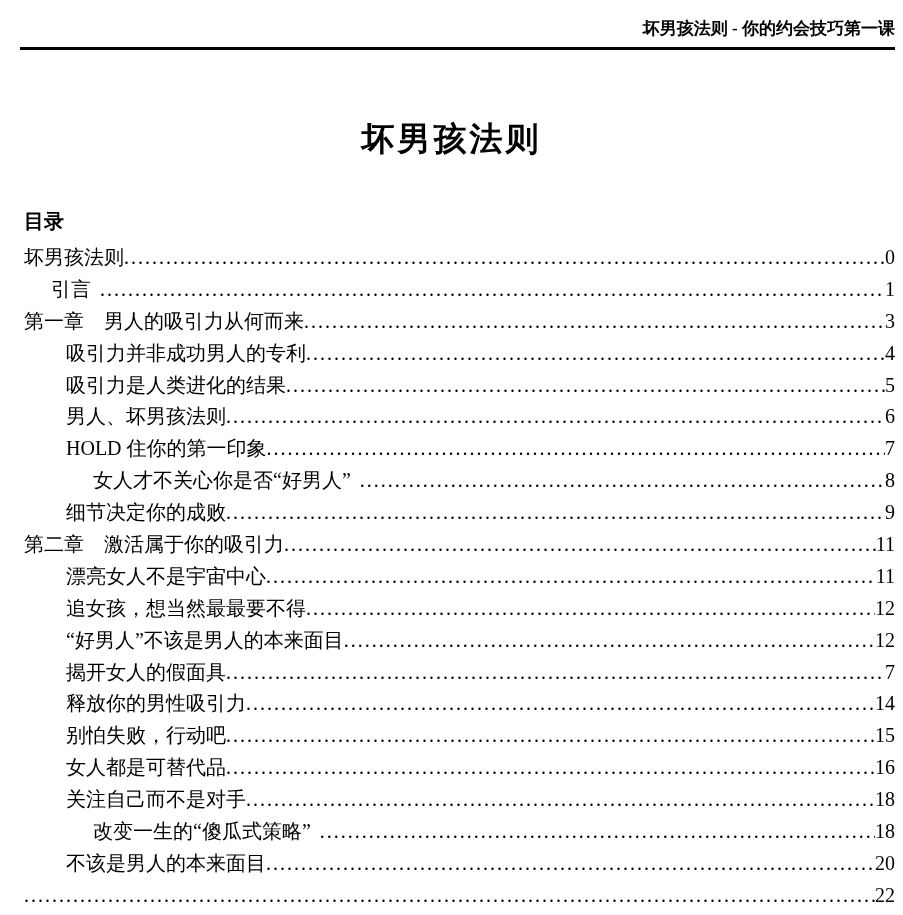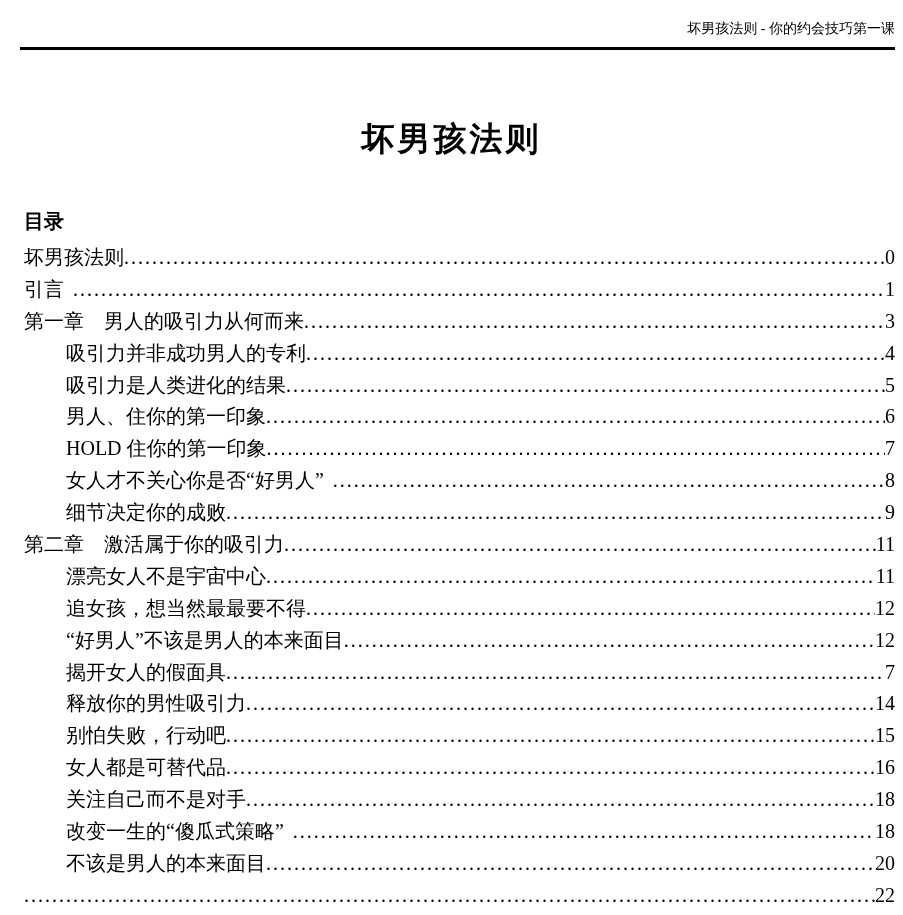--- a/index.html
+++ b/index.html
@@ -11,23 +11,24 @@
     color: #000000;
     font-family: "Liberation Serif", "DejaVu Serif", serif;
     overflow: hidden;
   }
   .running-header {
     position: absolute;
     top: 18px;
     left: 20px;
     right: 8px;
     text-align: right;
-    font-size: 14px;
+    font-size: 17px;
     line-height: 21px;
     white-space: nowrap;
+    font-weight: bold;
   }
   .header-rule {
     position: absolute;
     top: 47px;
     left: 20px;
     right: 8px;
     height: 3px;
     background: #000000;
   }
   .doc-title {
@@ -57,21 +58,21 @@
   }
   .toc-row {
     display: flex;
     align-items: baseline;
     height: 31.9px;
     line-height: 31.9px;
     font-size: 20px;
     cursor: pointer;
   }
   .toc-row.level-1 { padding-left: 42px; }
-  .toc-row.gap .toc-label { margin-right: 9px; }
+  .toc-row.gap .toc-label { margin-right: 9px; margin-left: 27px; }
   .toc-label { white-space: nowrap; flex: 0 0 auto; }
   .toc-dots {
     flex: 1 1 auto;
     overflow: hidden;
     white-space: nowrap;
     letter-spacing: 2px;
     min-width: 0;
   }
   .toc-page { flex: 0 0 auto; white-space: nowrap; }
 </style>
@@ -103,21 +104,21 @@
         <span class="toc-label">吸引力并非成功男人的专利</span>
         <span class="toc-dots">............................................................................................................................................................................................................................................................................................................</span>
         <span class="toc-page">4</span>
       </div>
       <div class="toc-row level-1">
         <span class="toc-label">吸引力是人类进化的结果</span>
         <span class="toc-dots">............................................................................................................................................................................................................................................................................................................</span>
         <span class="toc-page">5</span>
       </div>
       <div class="toc-row level-1">
-        <span class="toc-label">男人、住你的第一印象</span>
+        <span class="toc-label">男人、坏男孩法则</span>
         <span class="toc-dots">............................................................................................................................................................................................................................................................................................................</span>
         <span class="toc-page">6</span>
       </div>
       <div class="toc-row level-1">
         <span class="toc-label">HOLD 住你的第一印象</span>
         <span class="toc-dots">............................................................................................................................................................................................................................................................................................................</span>
         <span class="toc-page">7</span>
       </div>
       <div class="toc-row level-1 gap">
         <span class="toc-label">女人才不关心你是否“好男人”</span>

